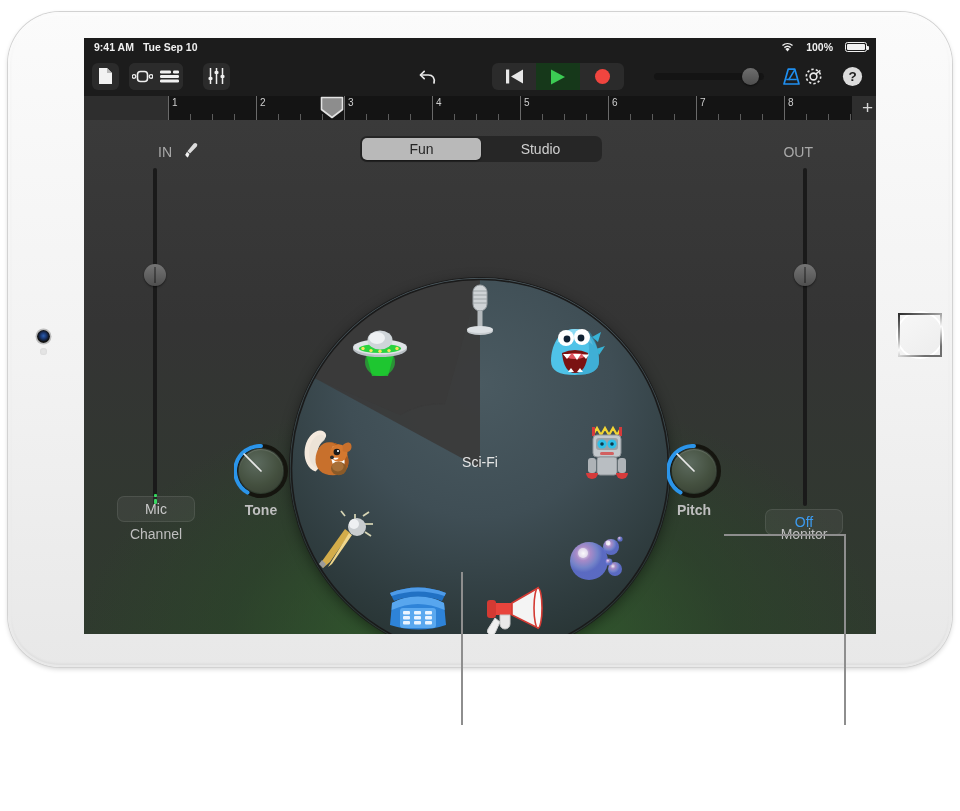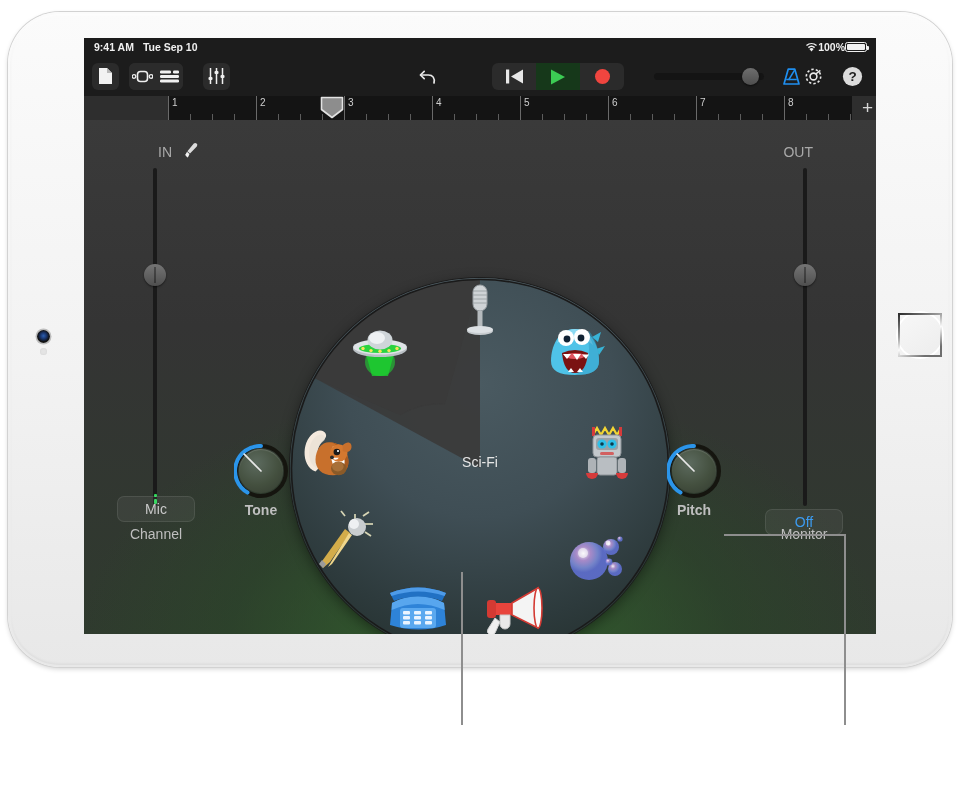--- a/index.html
+++ b/index.html
@@ -48,21 +48,21 @@
     background:#2e2e2e; overflow:hidden;
   }
 
   
   .statusbar{
     position:relative; height:18px; background:#1c1c1c;
     display:flex; align-items:center; color:#f0f0f0; font-size:10.5px; font-weight:bold;
     padding:0 10px;
   }
   .sb-time{ margin-right:9px; }
-  .sb-right{ position:absolute; right:9px; top:0; height:18px; display:flex; align-items:center; gap:0; }
+  .sb-right{ position:absolute; right:9px; top:0; height:18px; display:flex; align-items:center; gap:12px; }
   .wifi-ic{ display:block; }
   .sb-batt-txt{ font-size:10.5px; font-weight:bold; }
   .batt{ width:22px; height:10px; border:1.2px solid #f0f0f0; border-radius:2.5px; position:relative; }
   .batt:after{ content:""; position:absolute; right:-3px; top:3px; width:1.8px; height:4px; background:#f0f0f0; border-radius:0 1px 1px 0; }
   .batt i{ position:absolute; left:1px; top:1px; bottom:1px; width:18px; background:#f0f0f0; border-radius:1px; display:block; }
 
   
   .toolbar{
     position:relative; height:40px; background:#1c1c1c;
     display:flex; align-items:center;
@@ -348,20 +348,24 @@
       <div class="vslider in">
         <div class="vknob" style="top:96px"></div>
         <div class="vmeter" style="bottom:2px; height:5px;"></div>
         <div class="vmeter" style="bottom:9px; height:3px;"></div>
       </div>
 
       <div class="vslider out">
         <div class="vknob" style="top:96px"></div>
       </div>
 
+      <div class="seg">
+        <div class="on">Fun</div>
+        <div>Studio</div>
+      </div>
 
       <div class="dial-wrap">
         <div class="dial"></div>
 
         <svg class="wedge" width="380" height="380" viewBox="0 0 380 380">
           <defs>
             <clipPath id="dialClip">
                 <circle cx="190" cy="190" r="189"></circle>
               </clipPath>
           </defs>

